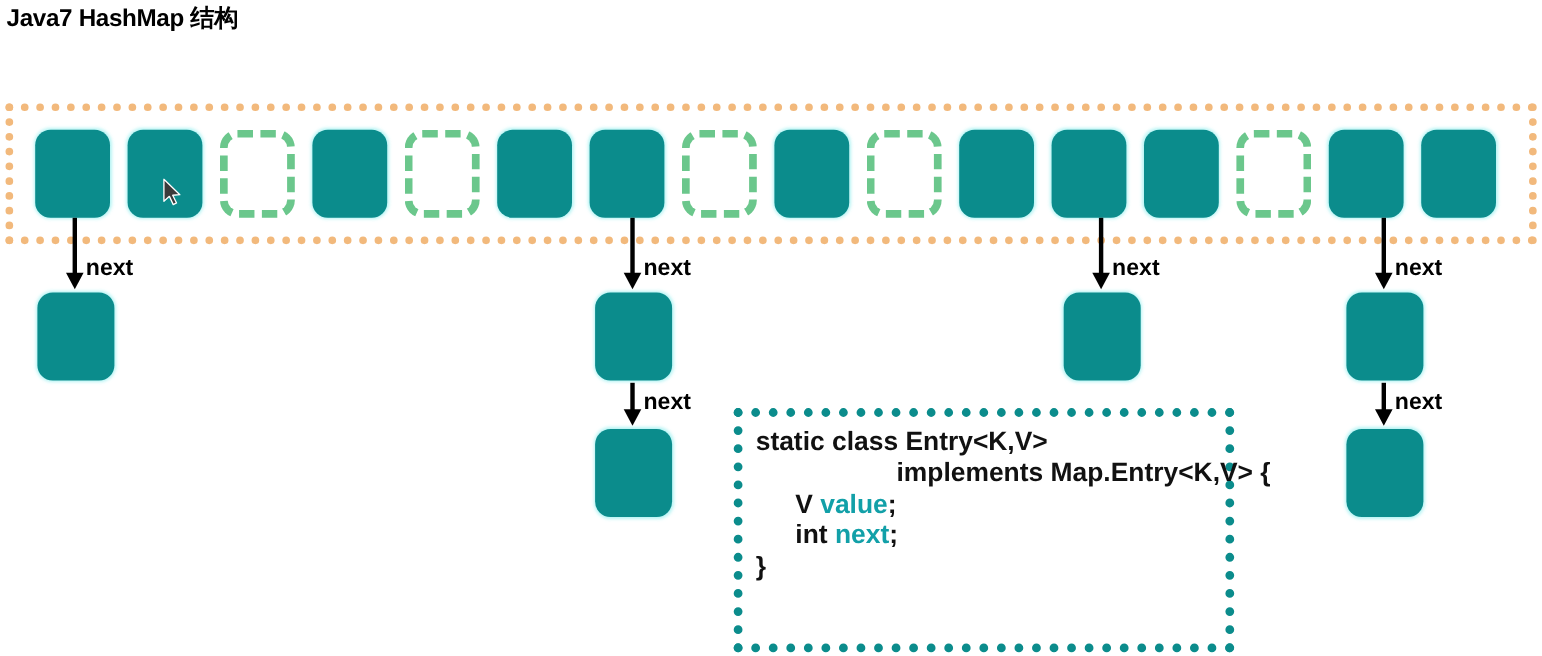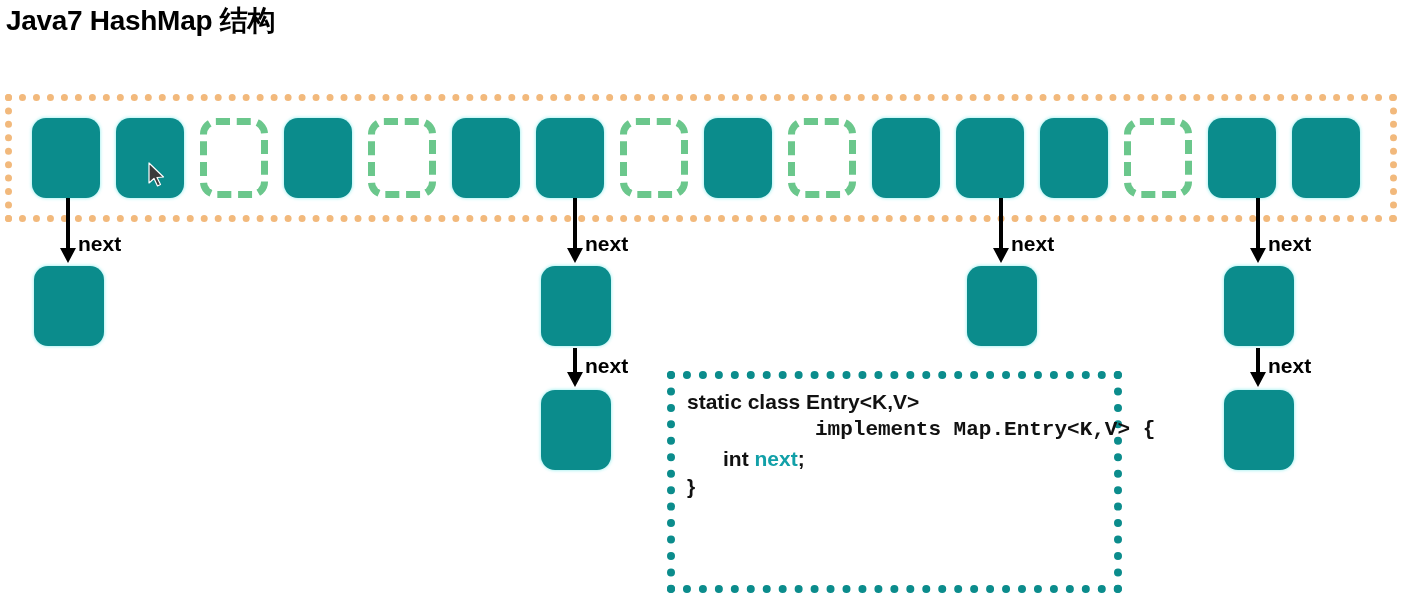--- a/index.html
+++ b/index.html
@@ -11,21 +11,21 @@
     font-family: "Liberation Sans", sans-serif;
     position: relative;
     overflow: hidden;
   }
 
   
   #page-title {
     position: absolute;
     left: 6px;
     top: 2px;
-    font-size: 28px;
+    font-size: 22px;
     font-weight: bold;
     color: #000000;
     letter-spacing: -0.3px;
     white-space: pre;
   }
 
   
   #bucket-array {
     position: absolute;
     left: 5px;
@@ -110,29 +110,29 @@
   #code-box {
     position: absolute;
     left: 667px;
     top: 371px;
     width: 455px;
     height: 222px;
     border: 8px dotted #0b8c8c;
     padding: 9px 0 0 12px;
   }
   .code-line {
-    font-size: 21px;
+    font-size: 24px;
     font-weight: bold;
     color: #111111;
     line-height: 28.4px;
     white-space: pre;
   }
   .code-line .hl { color: #12a0a8; }
   .code-line.indent1 { padding-left: 36px; }
-  .code-line.indent2 { padding-left: 128px; font-family: Liberation Mono, monospace; }
+  .code-line.indent2 { padding-left: 128px; }
 
   
   #mouse-cursor {
     position: absolute;
     left: 148px;
     top: 162px;
     width: 18px;
     height: 26px;
     pointer-events: none;
   }
@@ -204,19 +204,20 @@
         <div class="head"></div>
         <div class="lbl">next</div>
       </div>
       <div class="chain-node"></div>
     </div>
   </div>
 
 <div id="code-box">
     <div class="code-line"><span>static class Entry&lt;K,V&gt;</span></div>
     <div class="code-line indent2"><span>implements Map.Entry&lt;K,V&gt; {</span></div>
+    <div class="code-line indent1"><span>V </span><span class="hl">value</span><span>;</span></div>
     <div class="code-line indent1"><span>int </span><span class="hl">next</span><span>;</span></div>
     <div class="code-line"><span>}</span></div>
   </div>
 
 <svg id="mouse-cursor" viewBox="0 0 18 26" style="left: 148px; top: 162px;">
   <polygon points="1,1 1,21 6,16.5 9.5,24 12.5,22.5 9,15.5 15.5,15" fill="#3b3b3b" stroke="#ffffff" stroke-width="1.2" stroke-linejoin="round"></polygon>
 </svg>
 
 </body></html>

